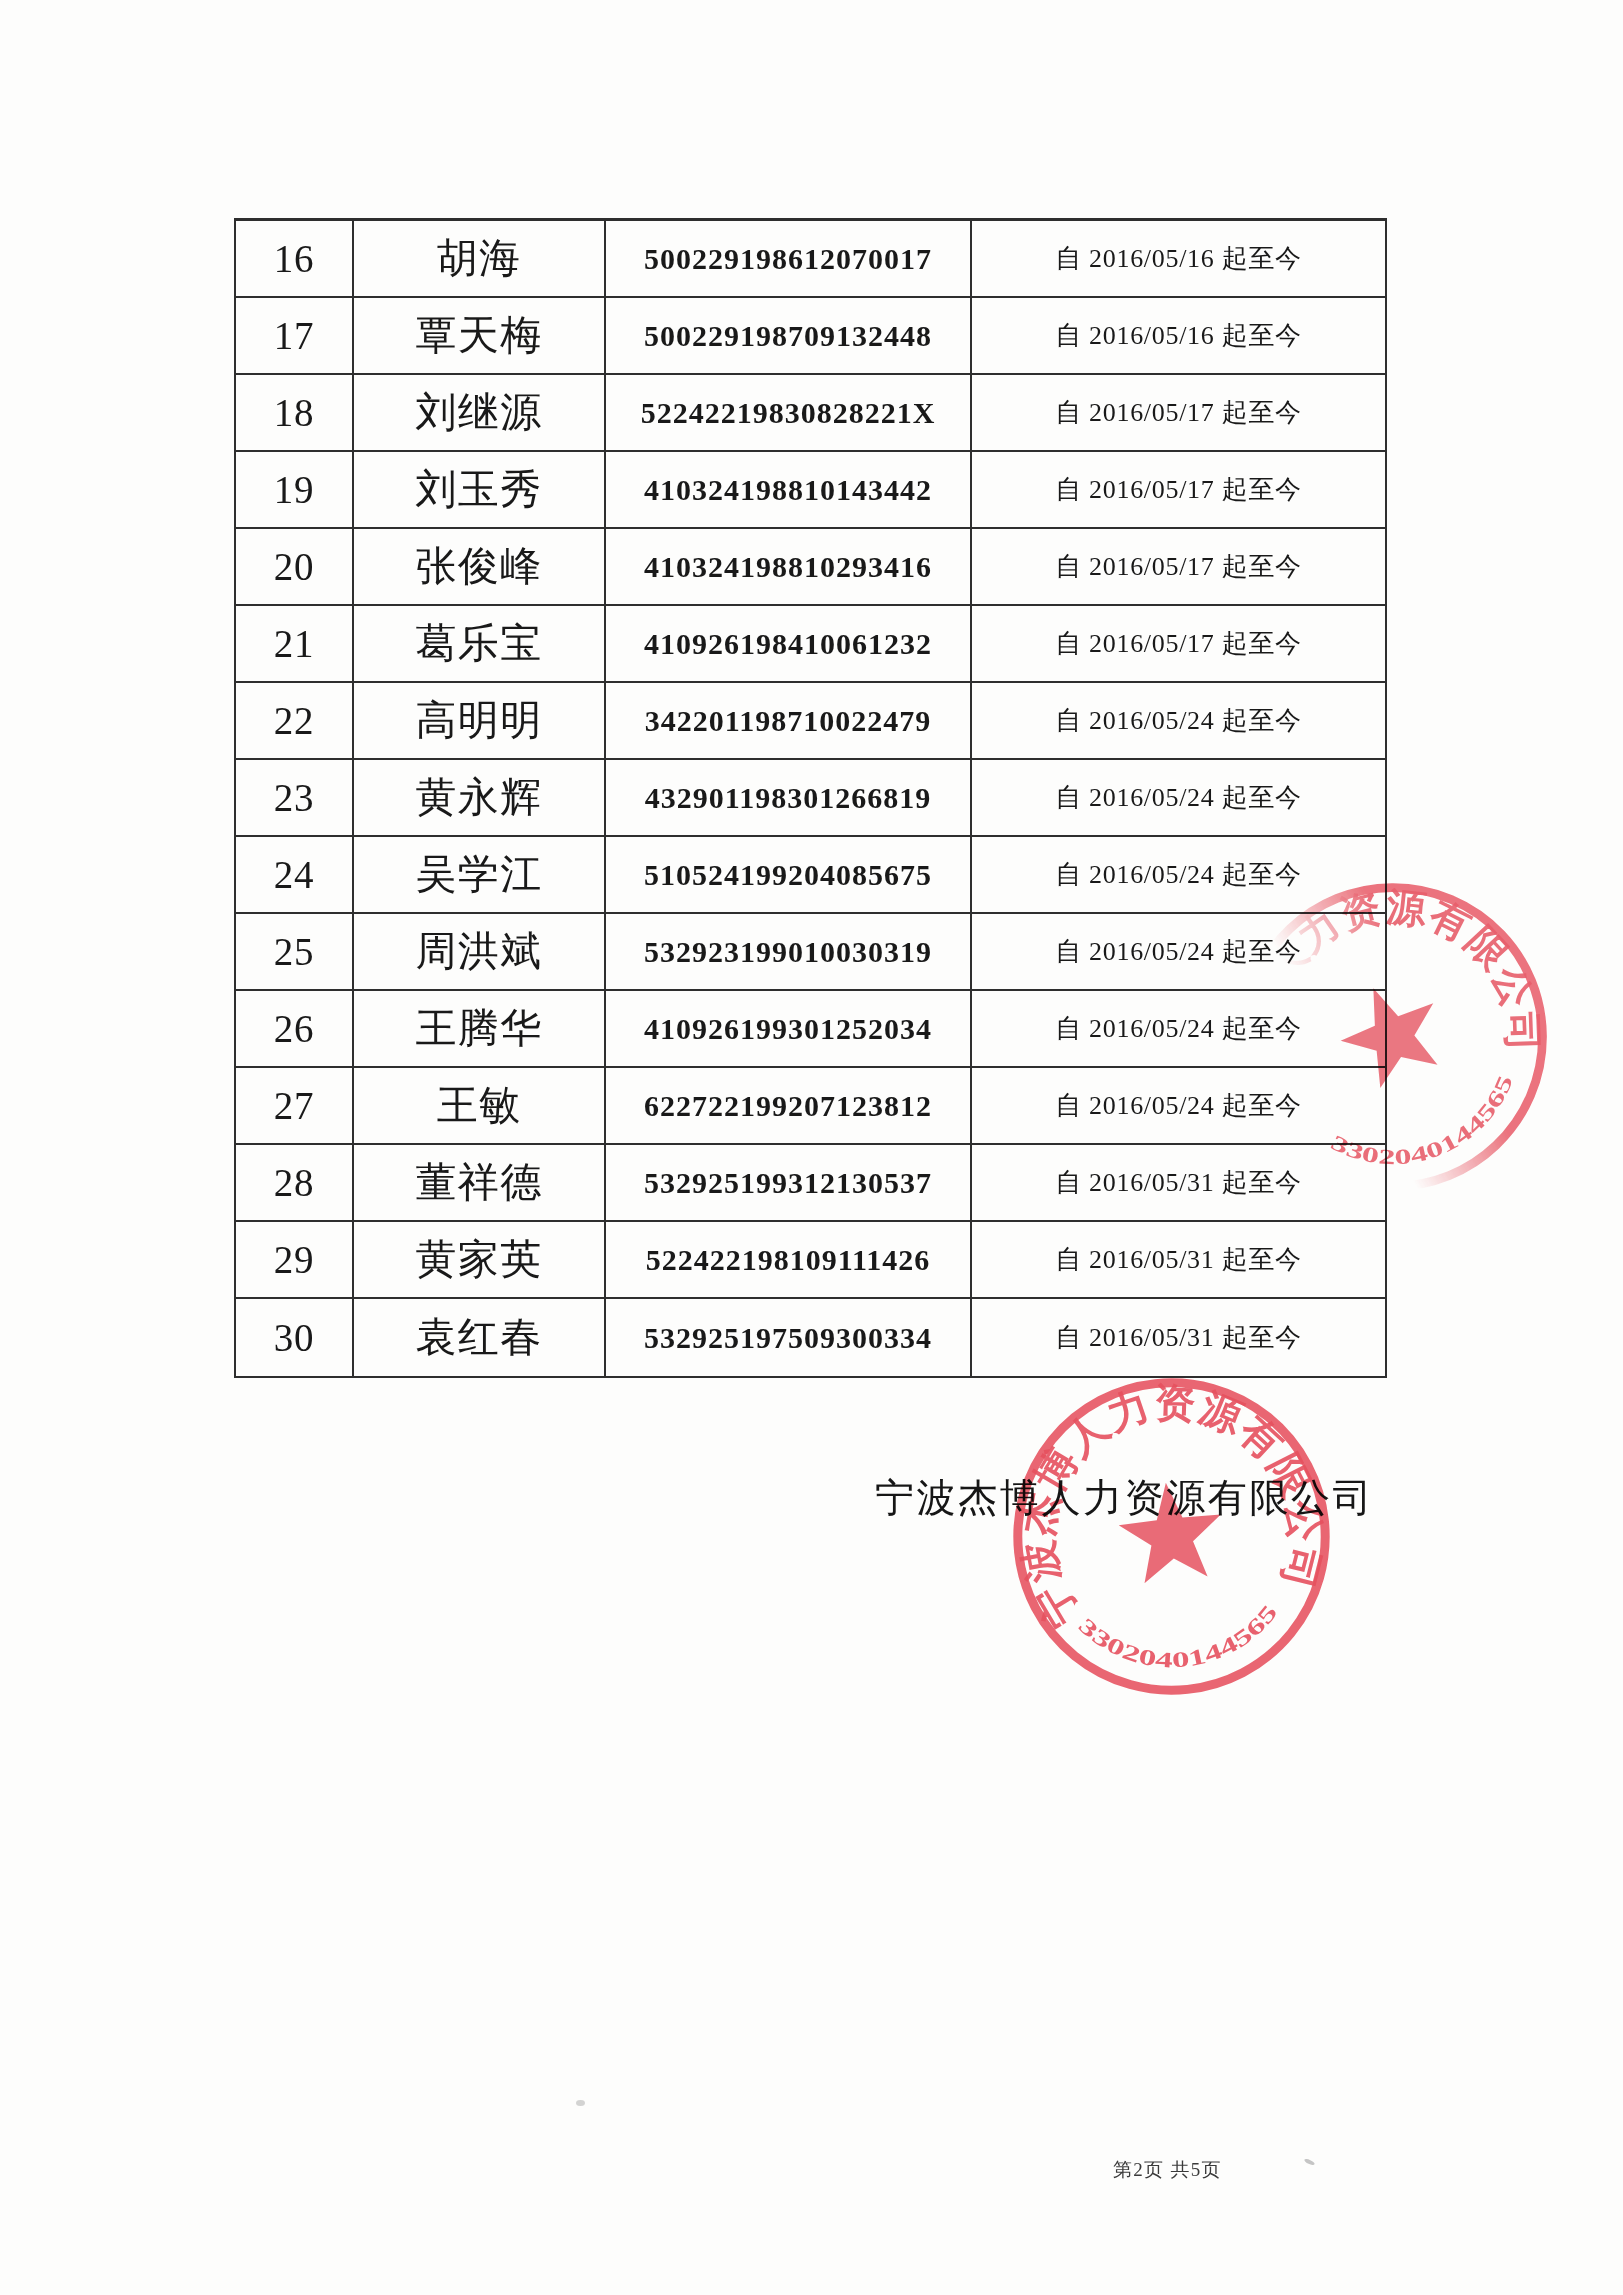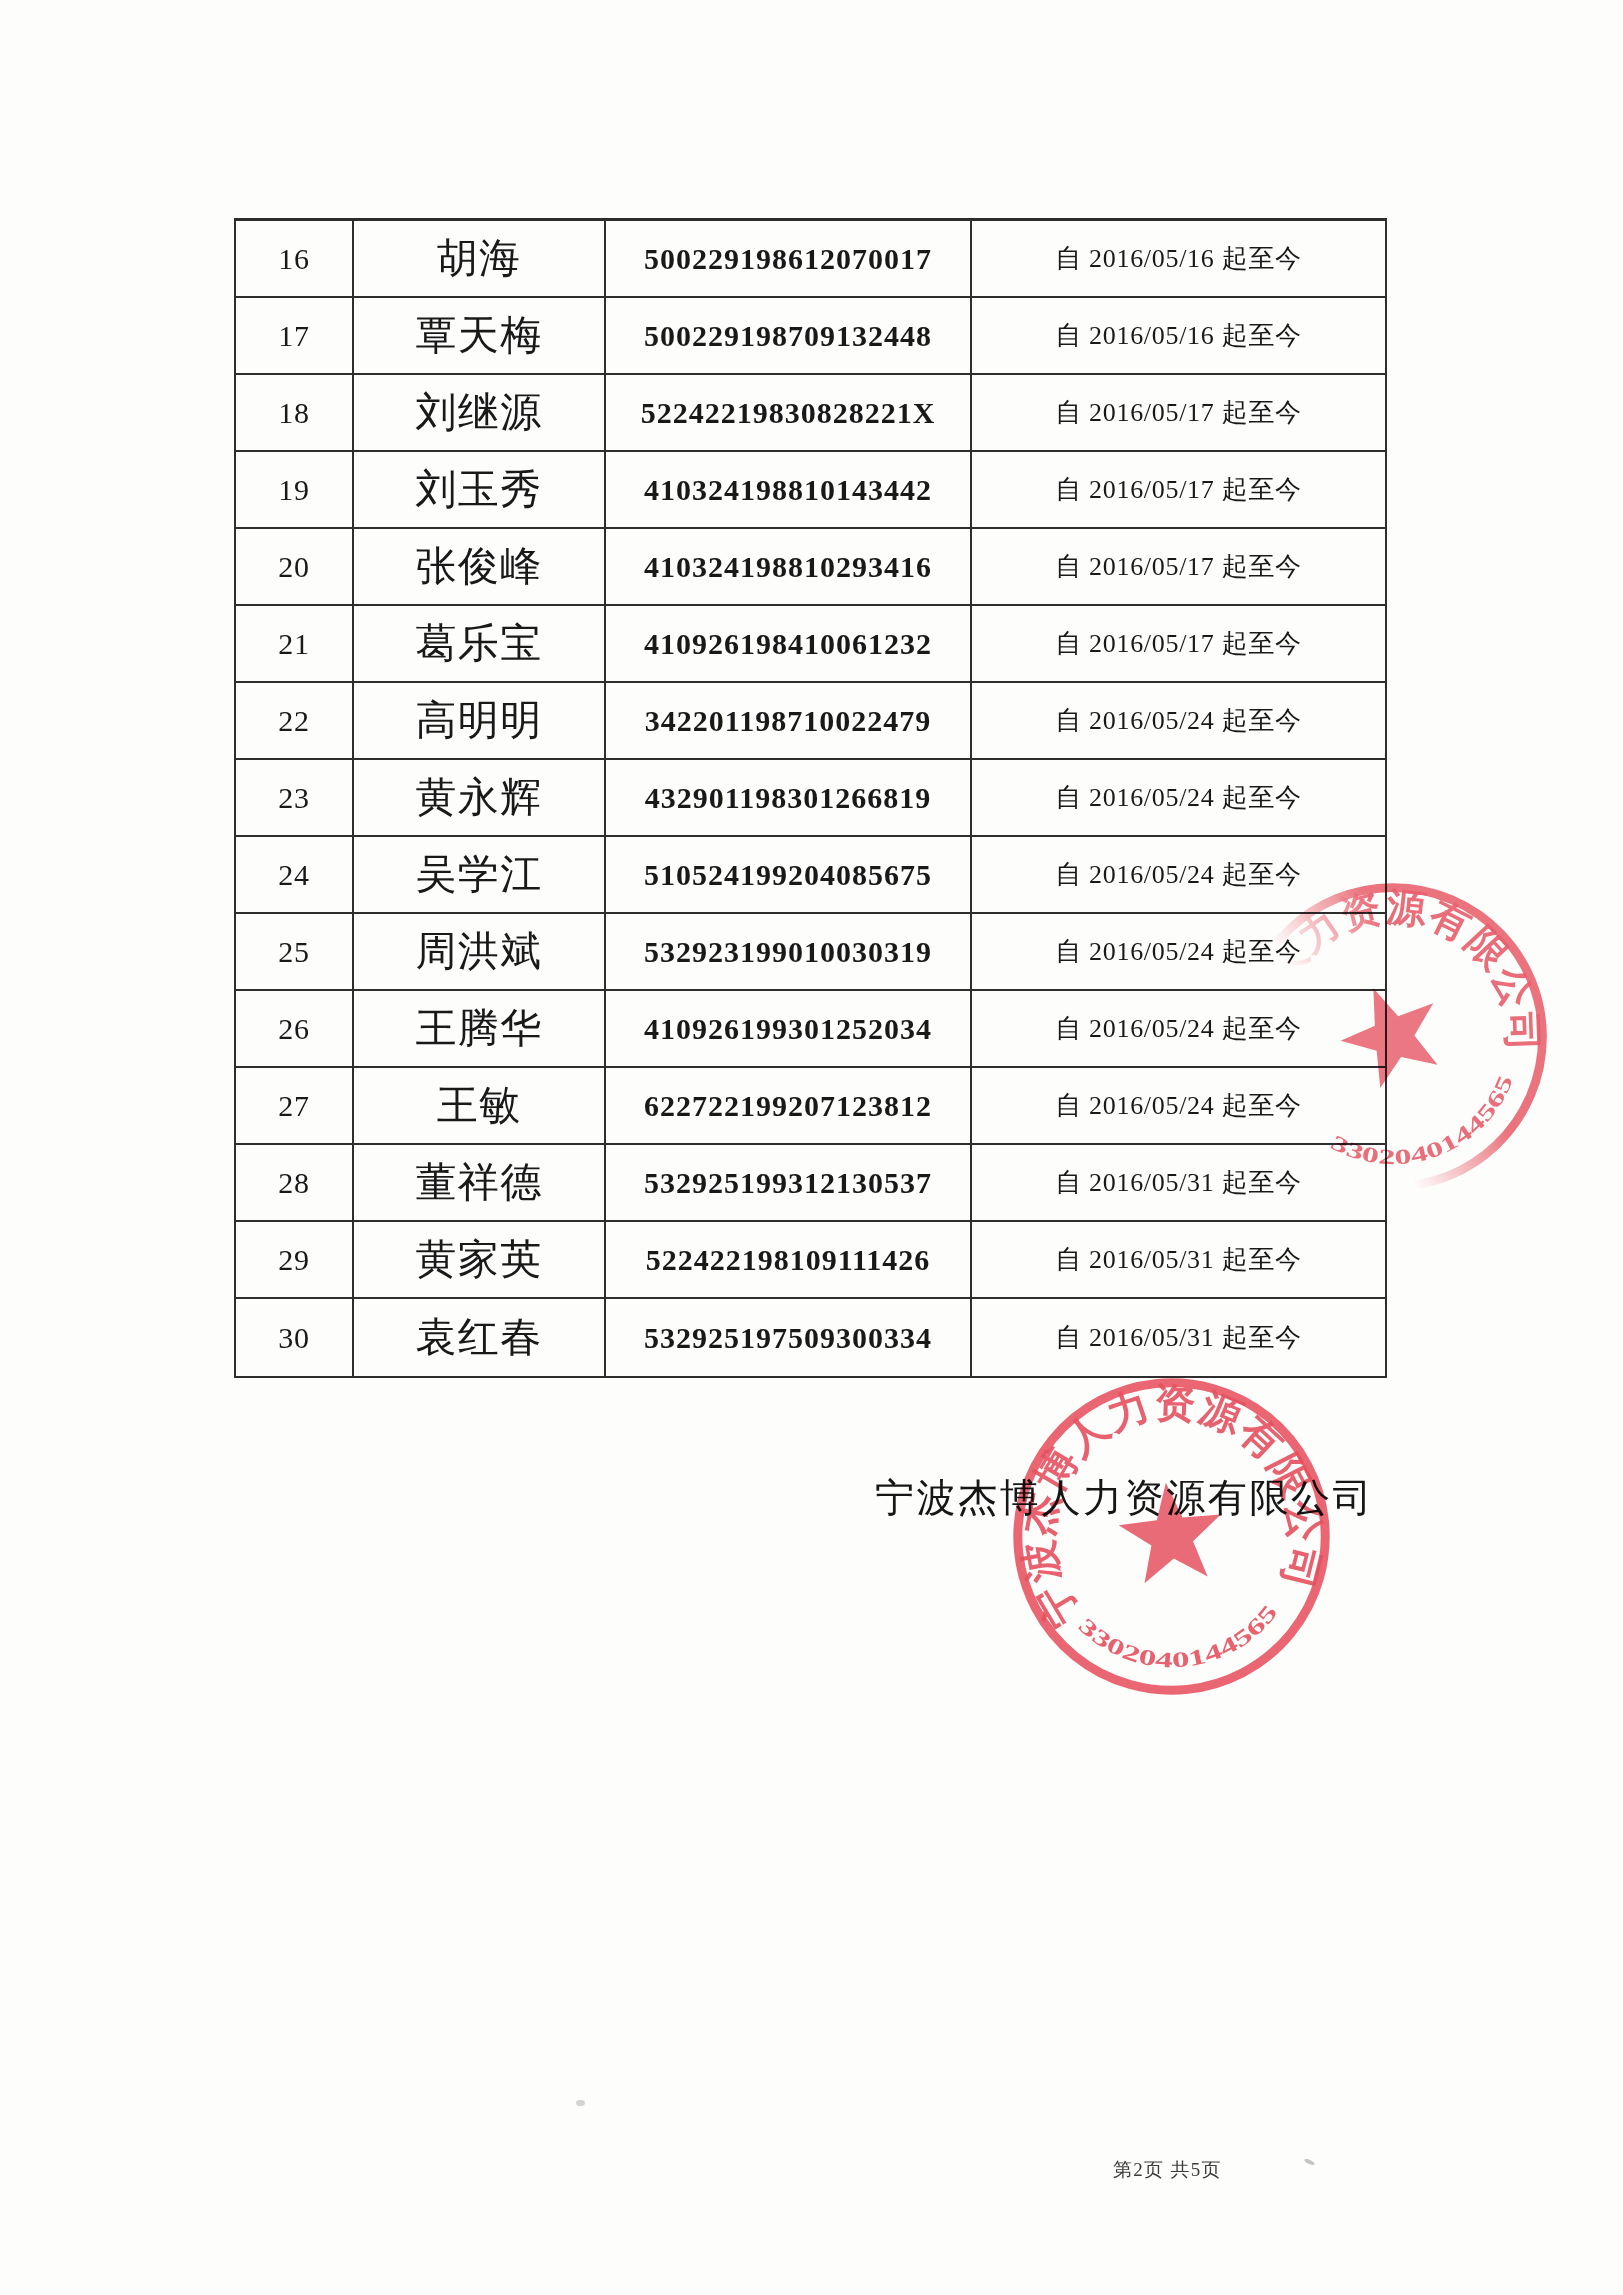--- a/index.html
+++ b/index.html
@@ -19,21 +19,21 @@
     grid-auto-rows:77px;
     border:2px solid #2e2e2e;
     border-top-width:3.3px;
     background:transparent;
   }
   .row{display:contents;}
   .cell{
     display:flex;align-items:center;justify-content:center;
     border-right:2px solid #2e2e2e;
     border-bottom:2px solid #2e2e2e;
-    font-size:30px;
+    font-size:39px;
     letter-spacing:0.7px;
     color:#191919;
   }
   .c-period{border-right:none;}
   .row:last-child .cell{border-bottom:none;text-align:right;}
   .c-name{font-size:41px;letter-spacing:1.3px;}
   .c-id{font-size:30px;letter-spacing:1px;font-weight:bold;}
   .c-period{font-size:26px;}
   
   .company-line{

